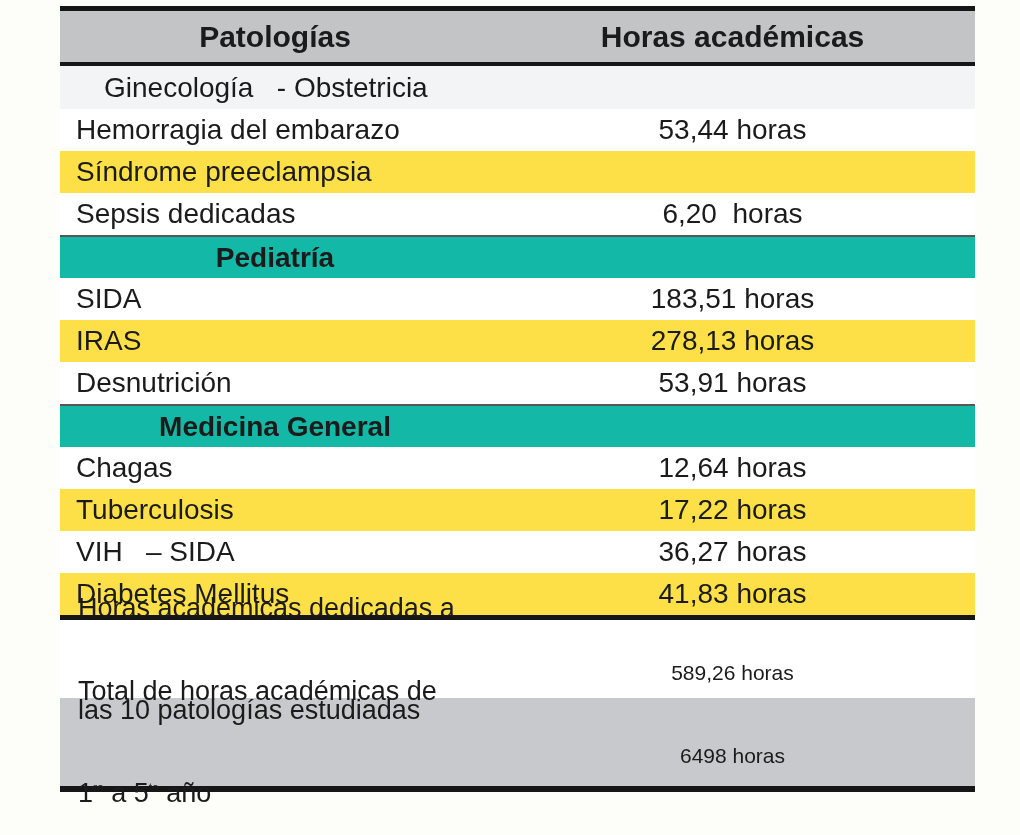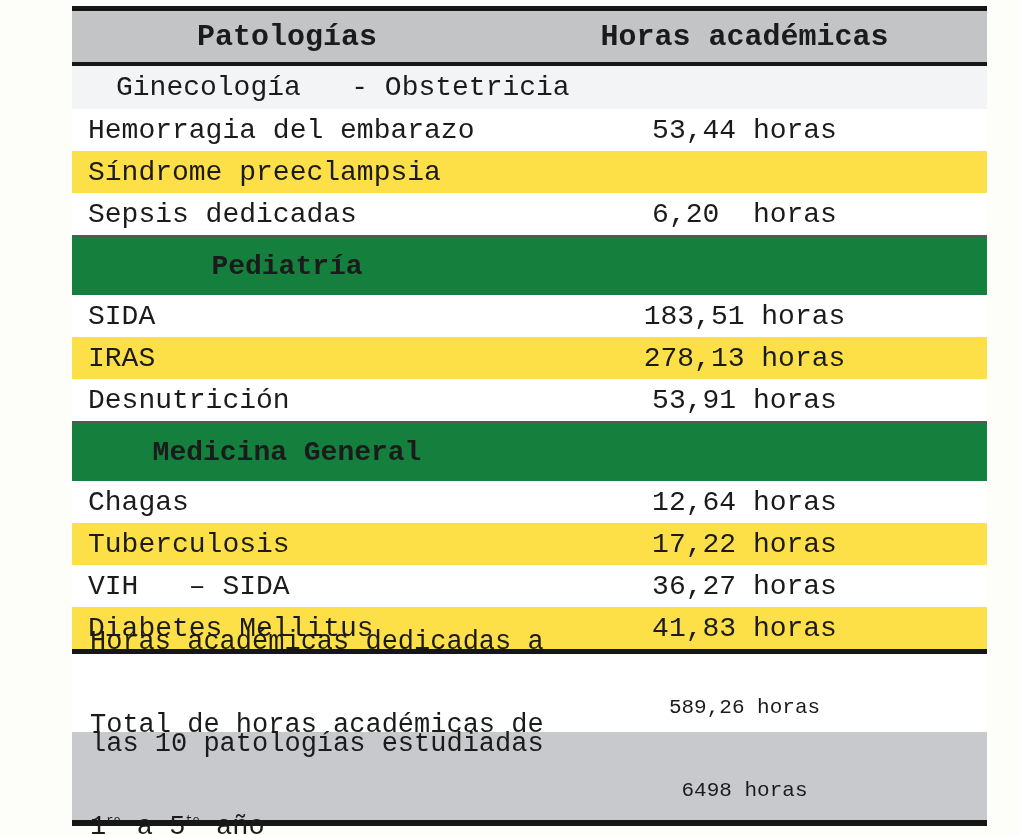--- a/index.html
+++ b/index.html
@@ -4,31 +4,31 @@
 <style>
   html,body{margin:0;padding:0;}
   body{
     width:1020px;height:835px;
     background:#fdfdf9;
     font-family:"Liberation Sans", sans-serif;
     color:#1b1b1b;
     position:relative;
     overflow:hidden;
   }
-  .tbl{position:absolute;left:72px;top:6px;width:915px;font-family:Liberation Mono, monospace;}
+  .tbl{position:absolute;left:60px;top:6px;width:915px;}
   .b-thick{height:5px;background:#161616;}
   .b-hsep{height:4px;background:#161616;}
   .b-thin{height:2px;background:#555759;}
   .b-bottom{height:6px;background:#161616;}
   .row{display:flex;align-items:center;font-size:28px;}
   .r-header{height:51px;background:#c2c4c6;font-weight:700;font-size:30px;}
   .r-gine{height:43px;background:#f2f4f6;}
   .r-data{height:42px;background:#ffffff;}
   .r-data.gray{background:#fde047;}
-  .r-section{height:58px;background:#15803d;font-weight:700;}
+  .r-section{height:41px;background:#14b8a6;font-weight:700;}
   .r-sum1{height:78px;background:#ffffff;}
   .r-sum2{height:88px;background:#c7c9cc;}
   .c1{width:430px;white-space:pre;box-sizing:border-box;}
   .c1.center{text-align:center;}
   .c1.indent{padding-left:16px;}
   .c1.gine-indent{padding-left:44px;}
   .c2{flex:1;text-align:center;white-space:pre;}
   .sum-label{padding-left:18px;line-height:34px;font-size:27px;white-space:pre;}
   .c2.sum{font-size:21px;margin-top:28px;}
   sup{font-size:12px;line-height:0;text-align:center;}

